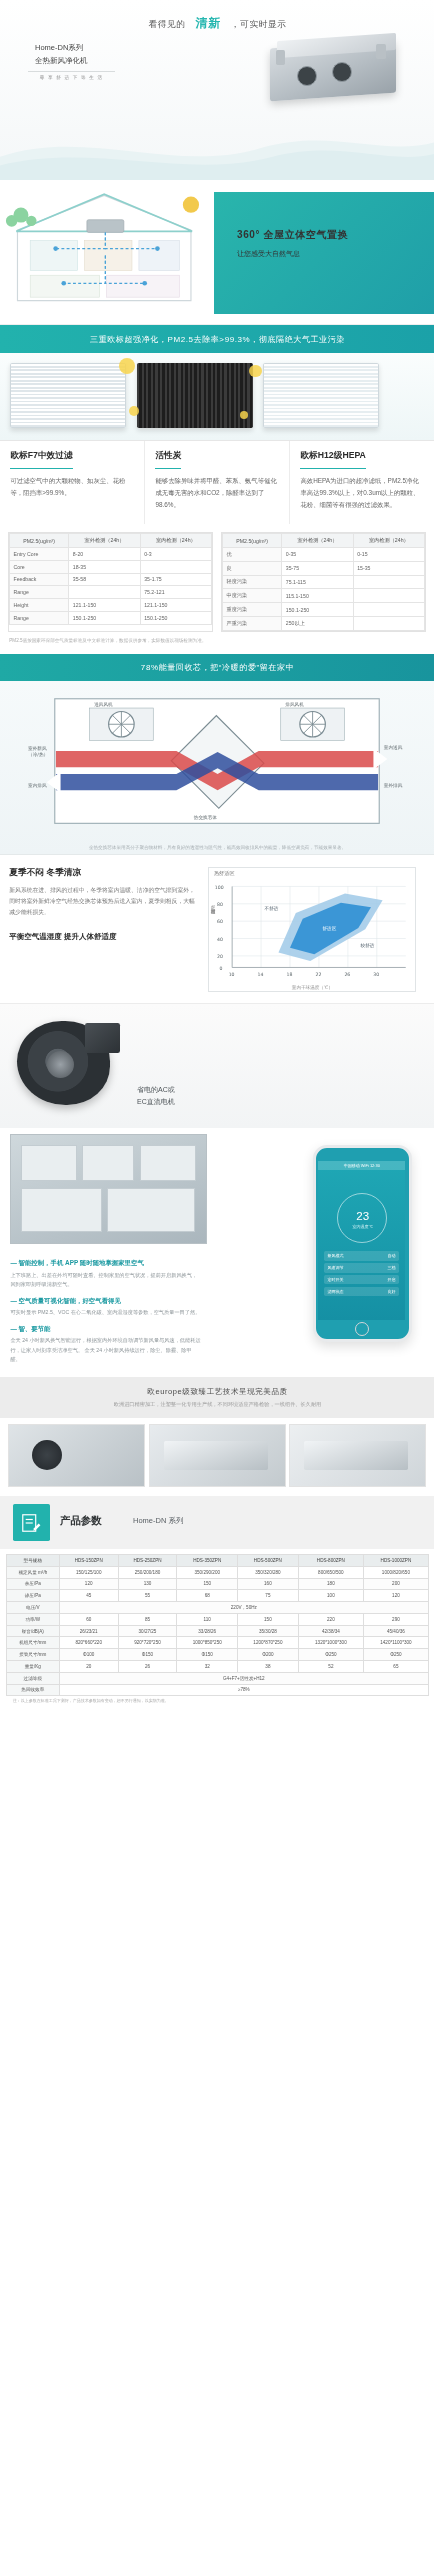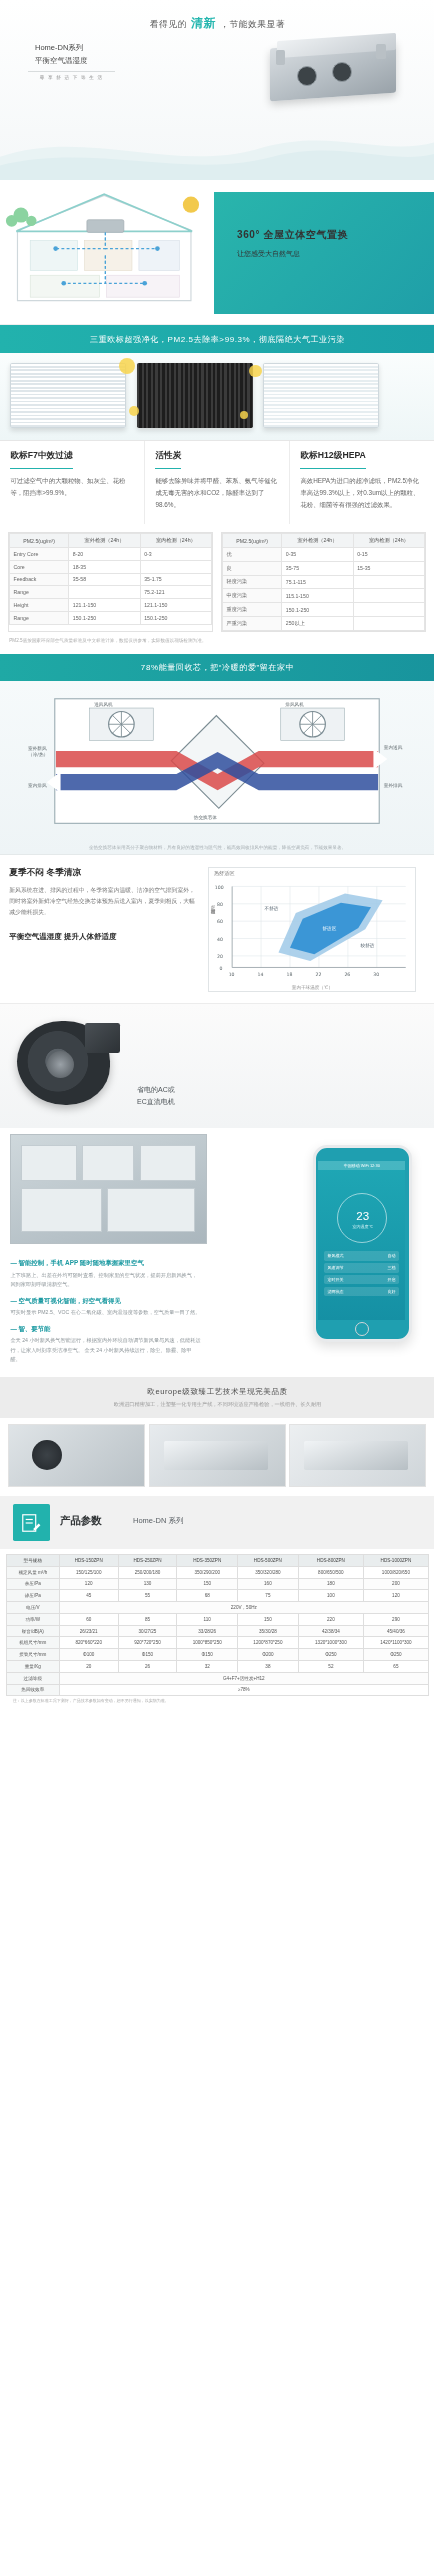--- a/index.html
+++ b/index.html
@@ -19,21 +19,21 @@
     background: linear-gradient(180deg, #ffffff 0%, #f4f7f8 100%);
     overflow: hidden;
   }
   .hero-title {
     text-align: center;
     padding-top: 15px;
     font-size: 8.7px;
     color: #555;
     letter-spacing: 0.6px;
   }
-  .hero-title .accent { color: #27b7b0; font-size: 12px; font-weight: bold; margin: 0 4px; }
+  .hero-title .accent { color: #27b7b0; font-size: 12px; font-weight: bold; margin: 0 10px; }
   .hero-sub {
     position: absolute;
     left: 35px; top: 42px;
     font-size: 6.4px; color: #777;
     line-height: 1.7;
   }
   .hero-sub .big { font-size: 7.5px; color: #444; }
   .hero-badge {
     position: absolute;
     left: 28px; top: 71px;
@@ -302,25 +302,25 @@
   table.spec tr:nth-child(even) td.rowhead { background: #f5f7f7; }
   .footnote { font-size: 4px; color: #aaa; padding: 1.2px 7px 9.3px; }
 </style>
 </head>
 <body>
 
 <div class="page">
 
   <section class="hero">
     <div class="hero-title">
-      <span>看得见的</span><span class="accent">清新</span><span>，节能效果显著</span>
+      <span>看得见的</span><span class="accent">清新</span><span>，可实时显示</span>
     </div>
     <div class="hero-sub">
       <div class="big">Home-DN系列</div>
-      <div class="big">平衡空气温湿度</div>
+      <div class="big">全热新风净化机</div>
     </div>
     <div class="hero-badge">尊 享 舒 适 下 等 生 活</div>
 
     <div class="hero-unit">
       <div class="unit-body"></div>
       <div class="unit-top"></div>
       <div class="unit-pipe p1"></div>
       <div class="unit-pipe p2"></div>
       <div class="unit-vent v1"></div>
       <div class="unit-vent v2"></div>

